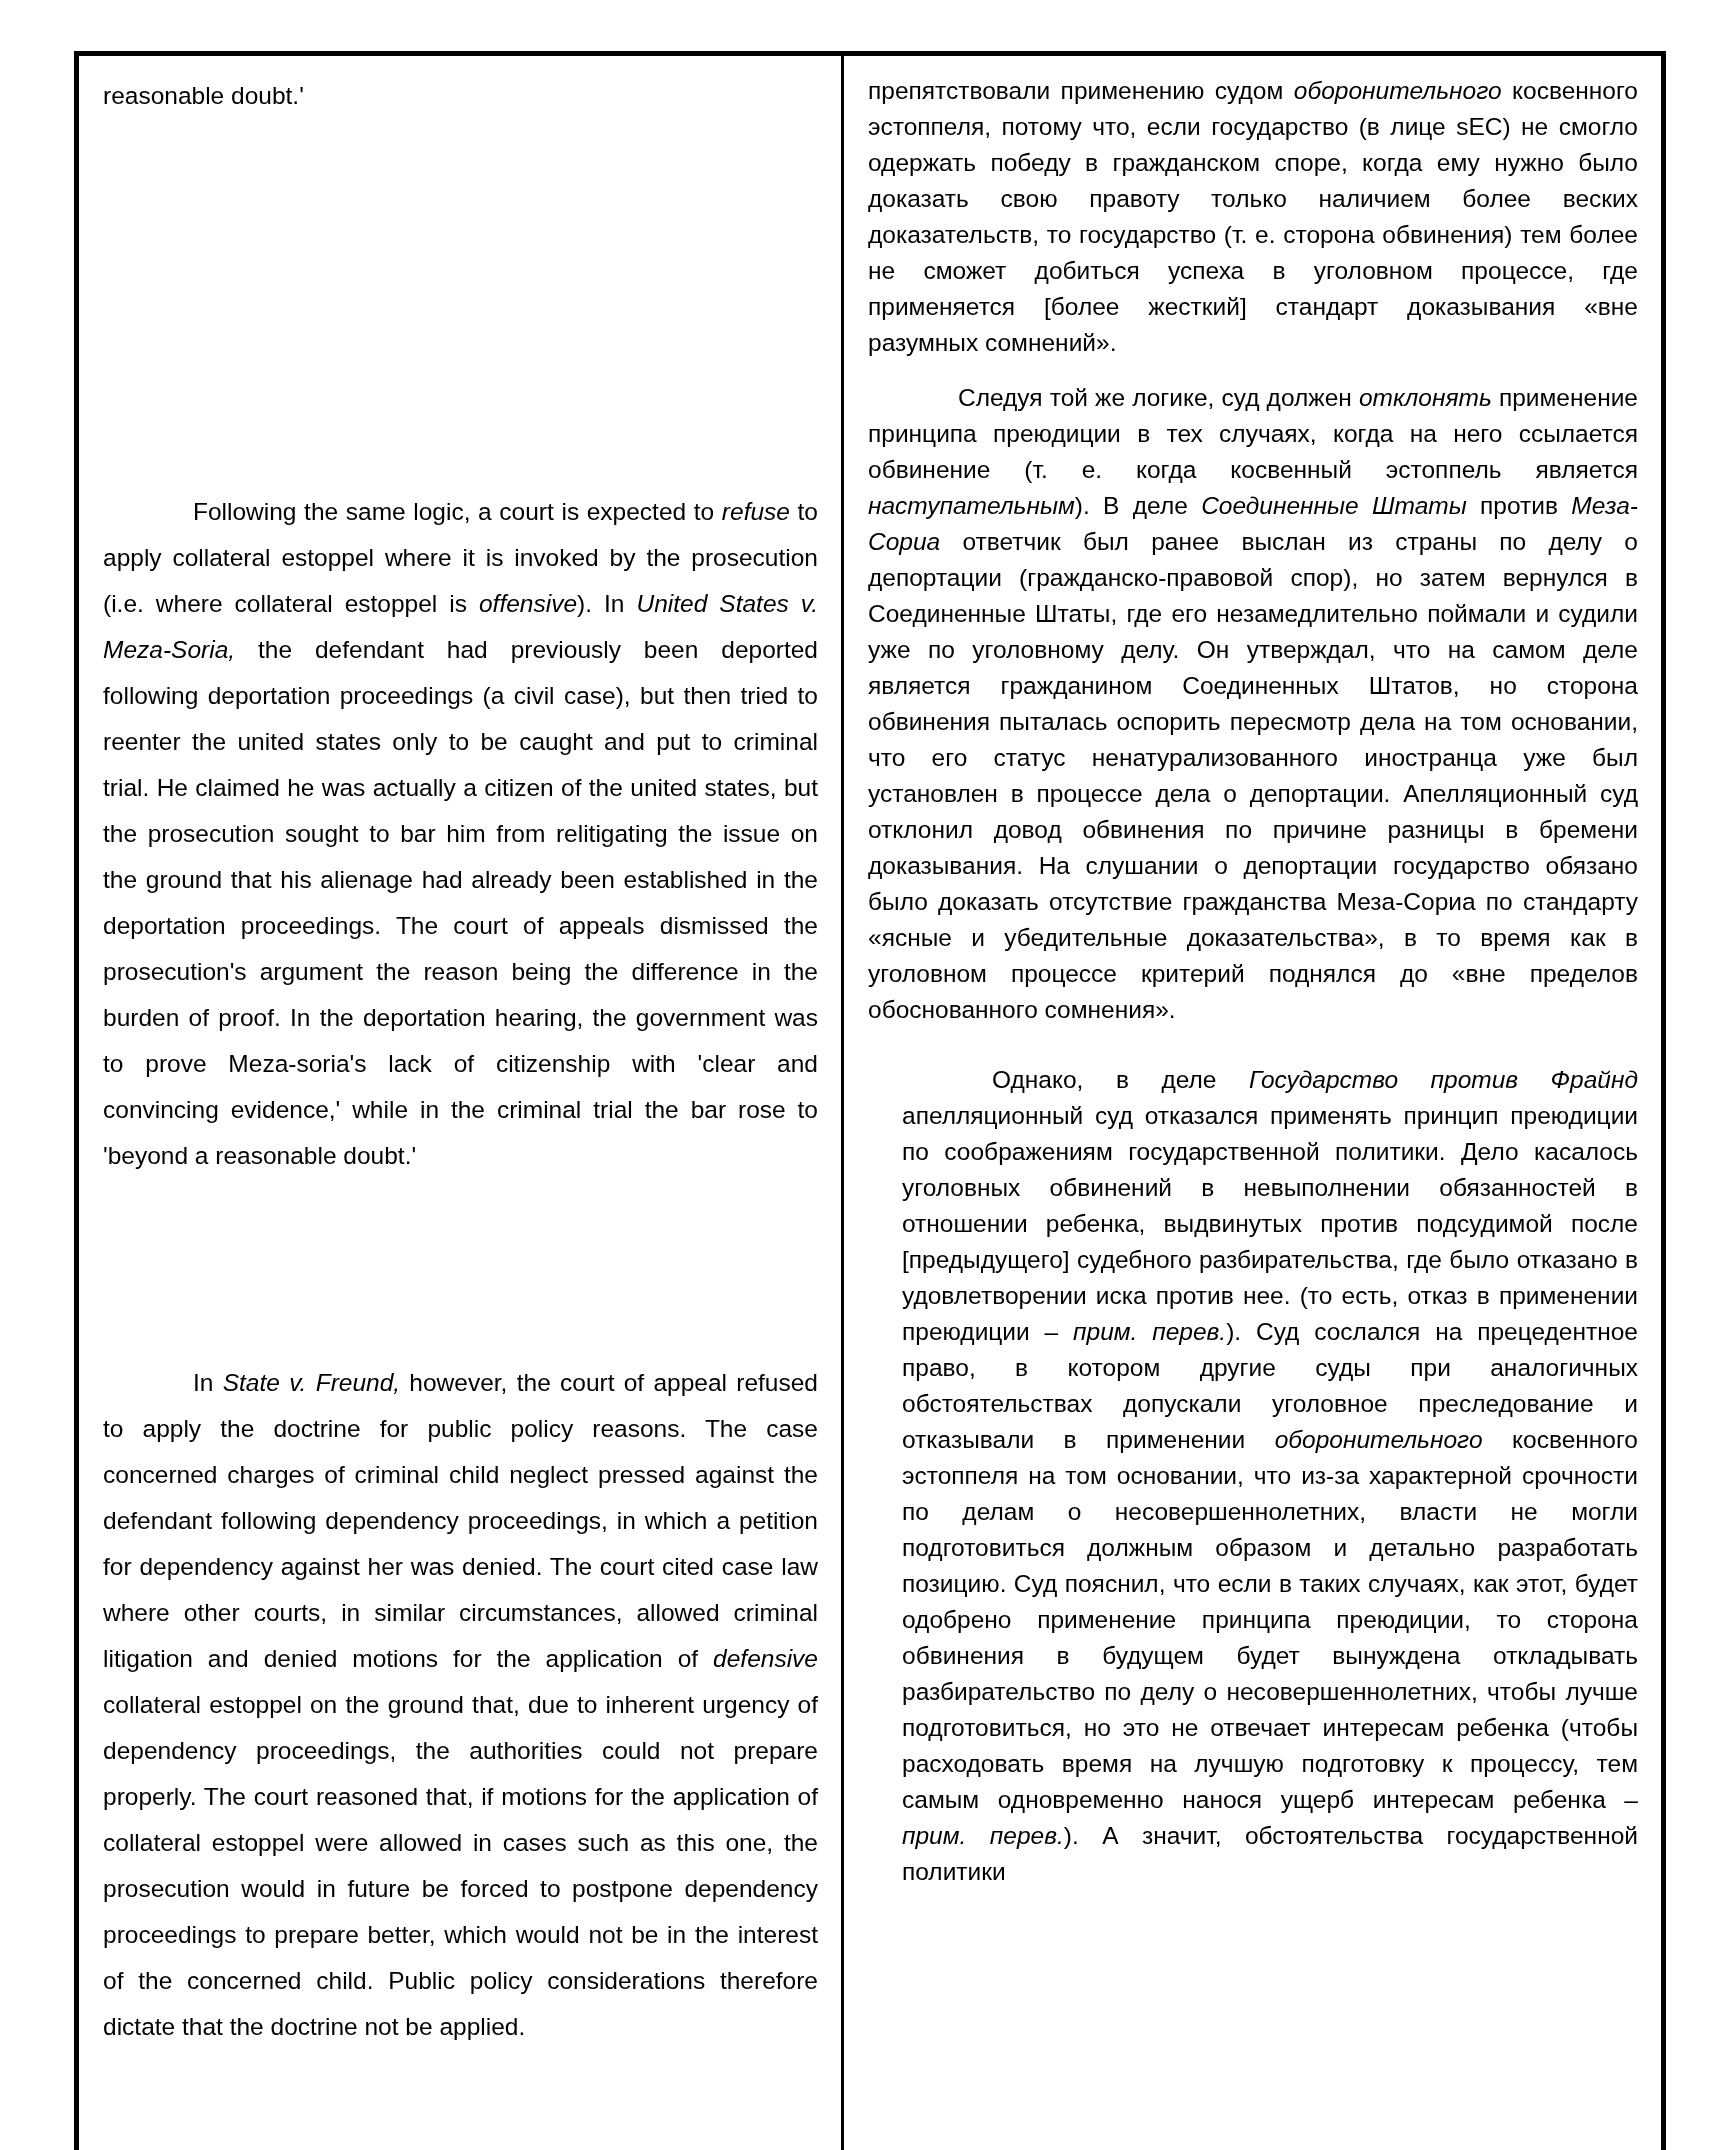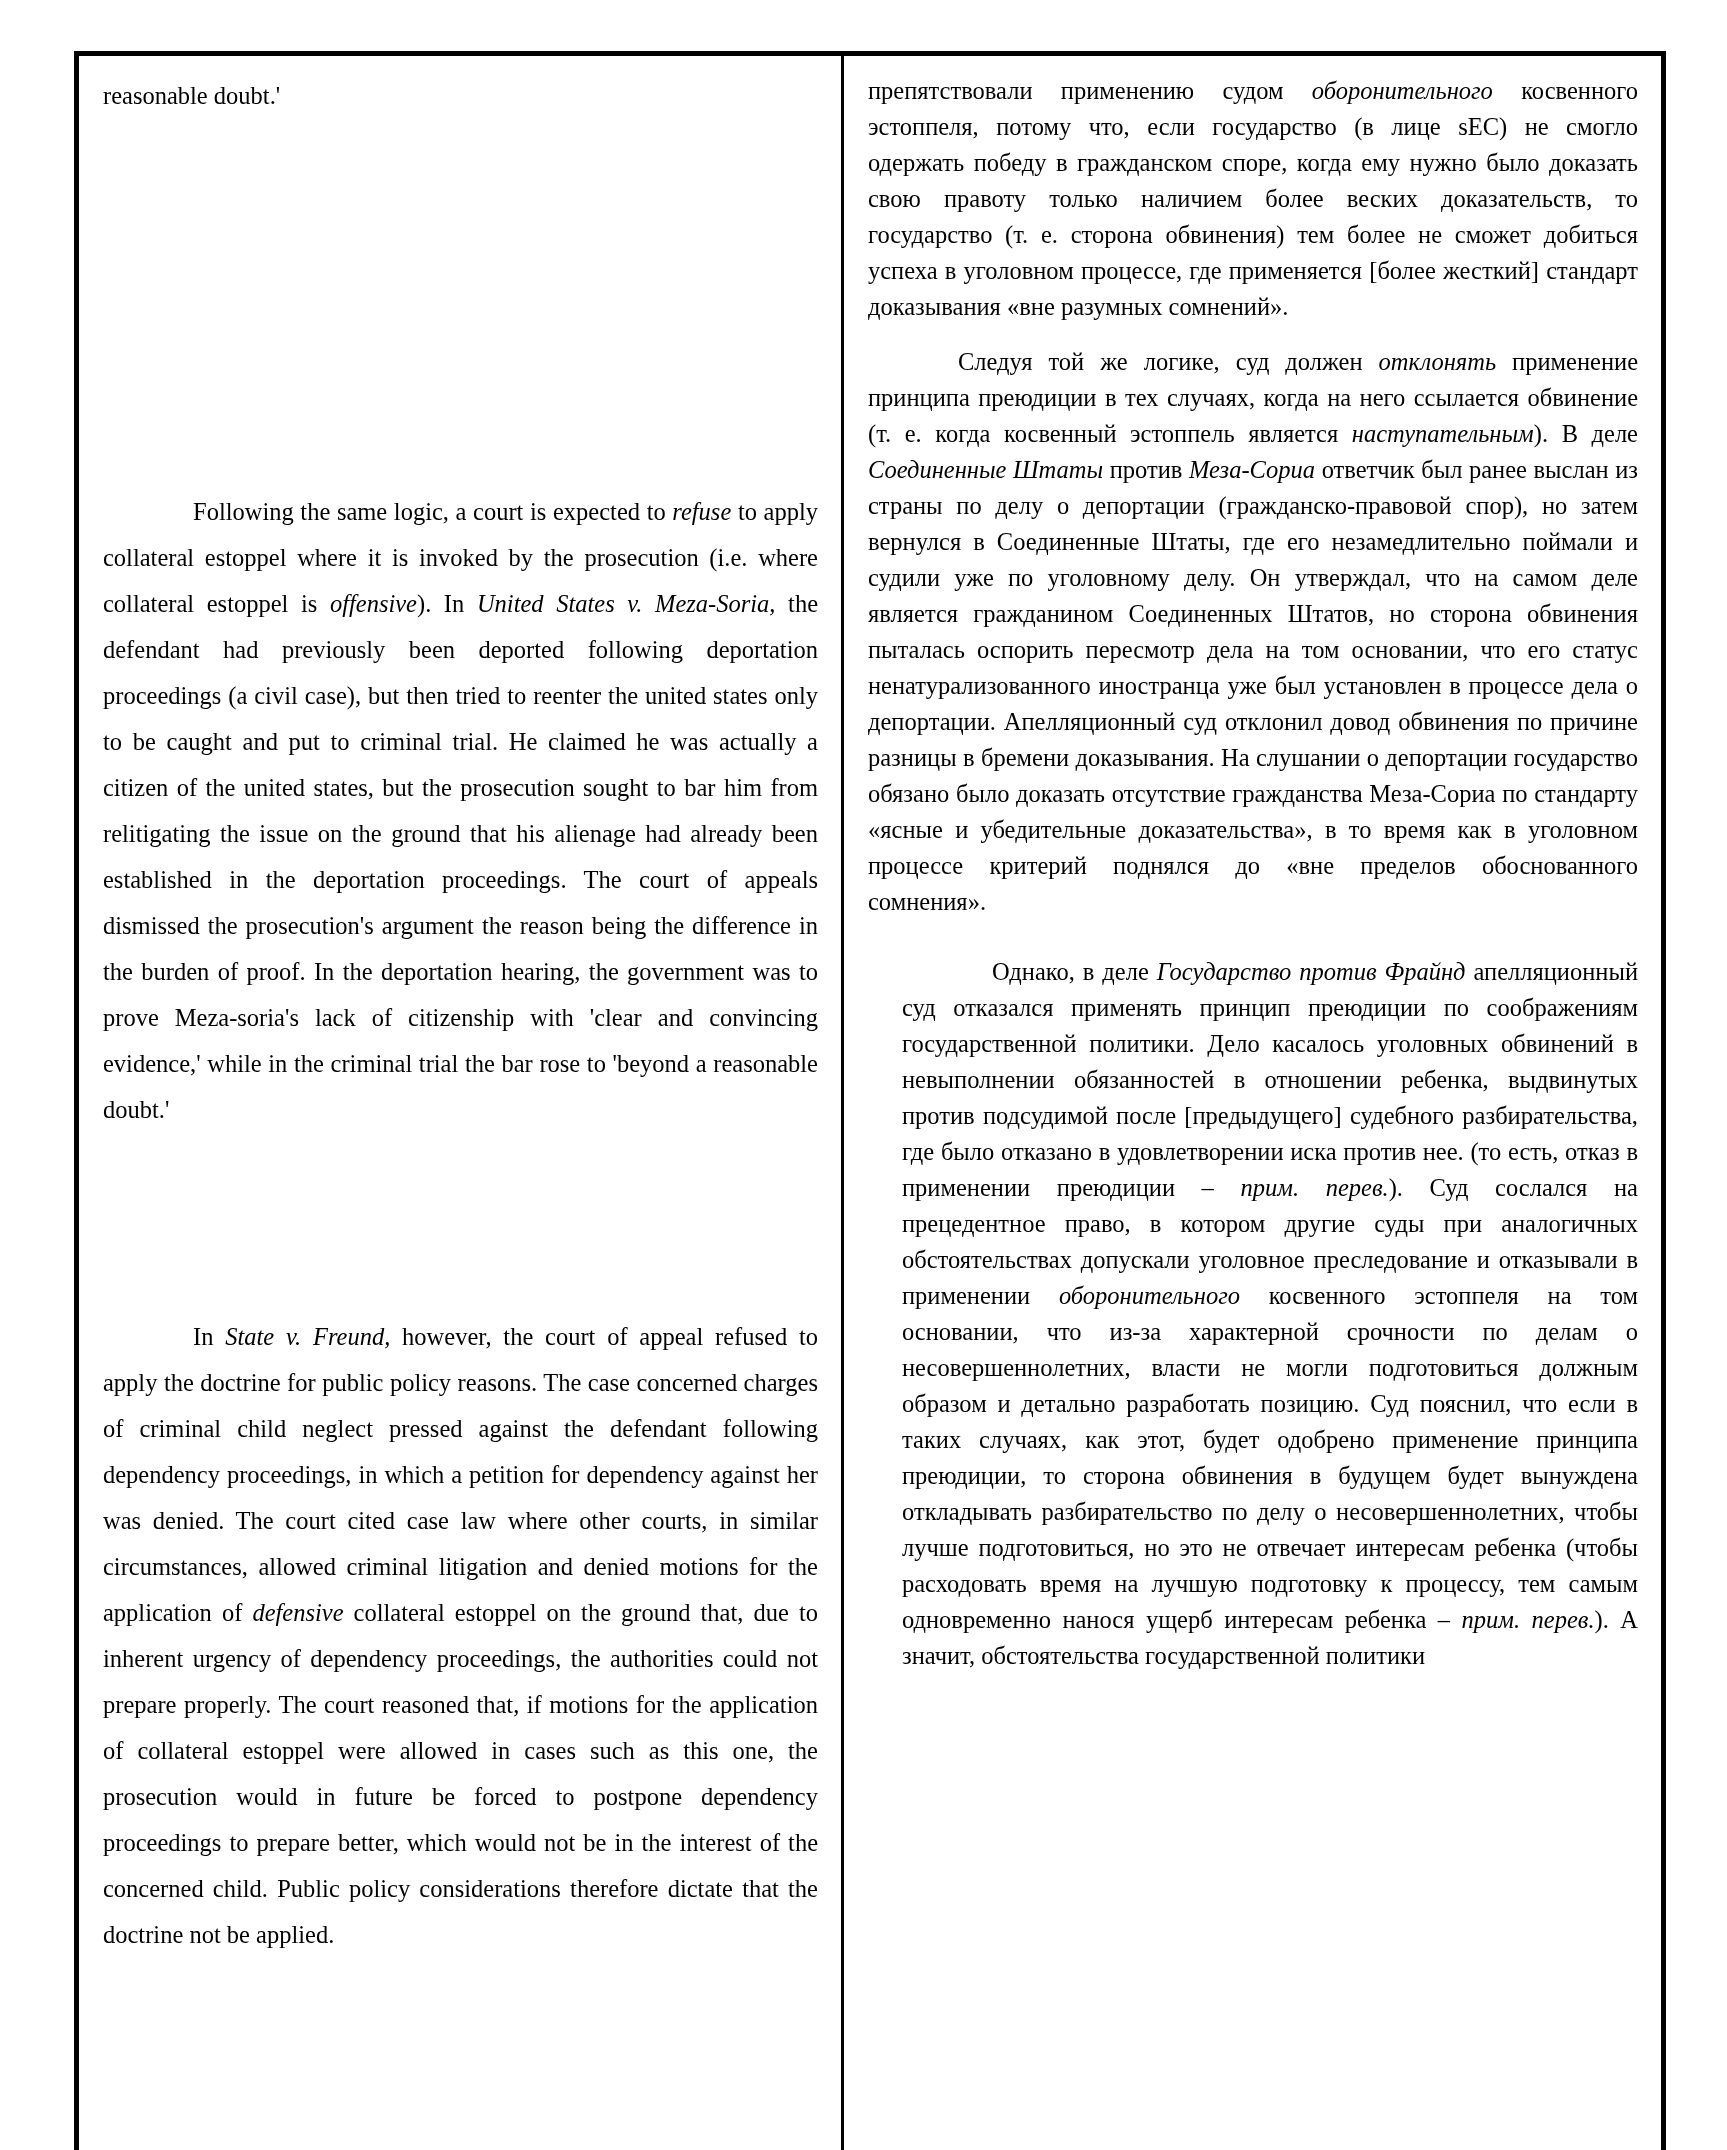--- a/index.html
+++ b/index.html
@@ -34,21 +34,21 @@
   .cell.en {
     width: 765px;
     border-right: 3.4px solid #000000;
   }
   .cell.ru {
     flex: 1;
   }
   .cell p {
     margin: 0;
     color: #000000;
-    font-family: Liberation Serif, serif;
+    font-family: Liberation Sans, sans-serif;
     font-size: 24.5px;
     line-height: 46px;
     text-align: justify;
   }
   .cell.ru p {
     line-height: 36px;
   }
   .cell p.indent {
     text-indent: 90px;
   }

